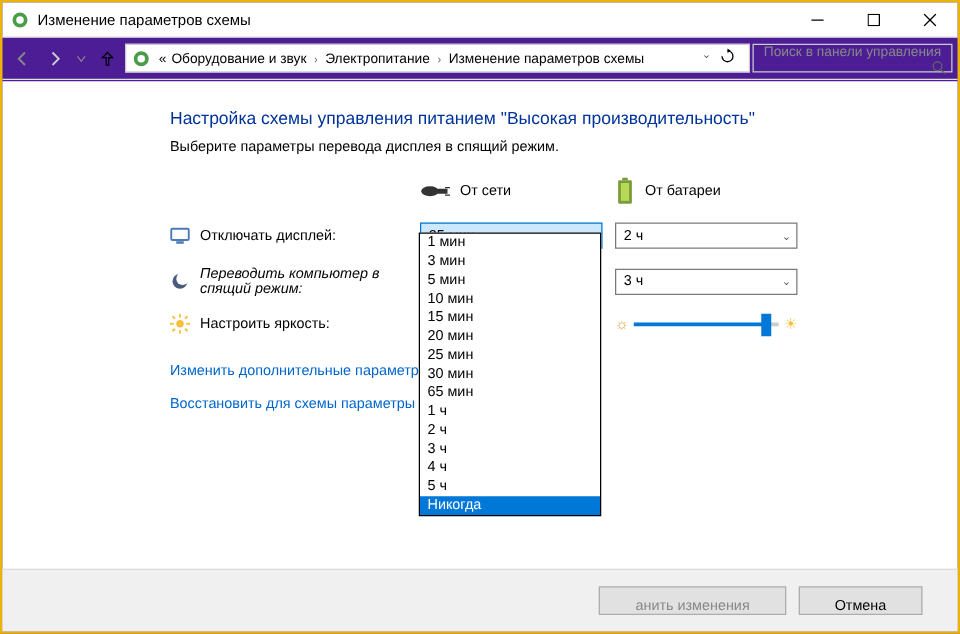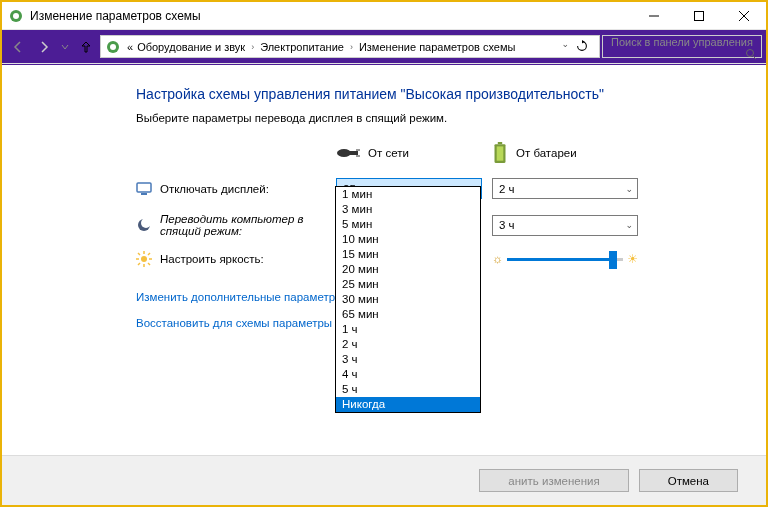--- a/index.html
+++ b/index.html
@@ -51,21 +51,21 @@
 
 .brightness { display: flex; align-items: center; gap: 4px; width: 146px; }
 .brightness .sun { font-size: 12px; }
 .brightness .track { flex: 1; height: 3px; background: linear-gradient(to right, #0078d7 90%, #ccc 90%); position: relative; }
 .brightness .thumb { position: absolute; right: 6px; top: -7px; width: 8px; height: 18px; background: #0078d7; }
 
 .links { margin-top: 24px; }
 .link { color: #0066cc; font-size: 11.5px; margin-bottom: 14px; cursor: pointer; }
 
 .footer { position: absolute; left: 0; right: 0; bottom: 0; height: 50px; background: #f0f0f0; border-top: 1px solid #dcdcdc; display: flex; align-items: center; justify-content: flex-end; padding-right: 28px; gap: 10px; }
-.btn { min-width: 86px; height: 23px; border: 1px solid #adadad; background: #e1e1e1; font-size: 11.5px; display: flex; align-items: center; justify-content: center; padding: 0 28px; }
+.btn { min-width: 86px; height: 23px; border: 1px solid #adadad; background: #e1e1e1; font-size: 11.5px; display: flex; align-items: flex-end; justify-content: center; padding: 0 28px; }
 .btn.disabled { color: #888; }
 </style>
 </head>
 <body>
 
 <div class="window">
 
   <div class="titlebar">
     <div class="titlebar-icon">
       <svg viewBox="0 0 16 16">

